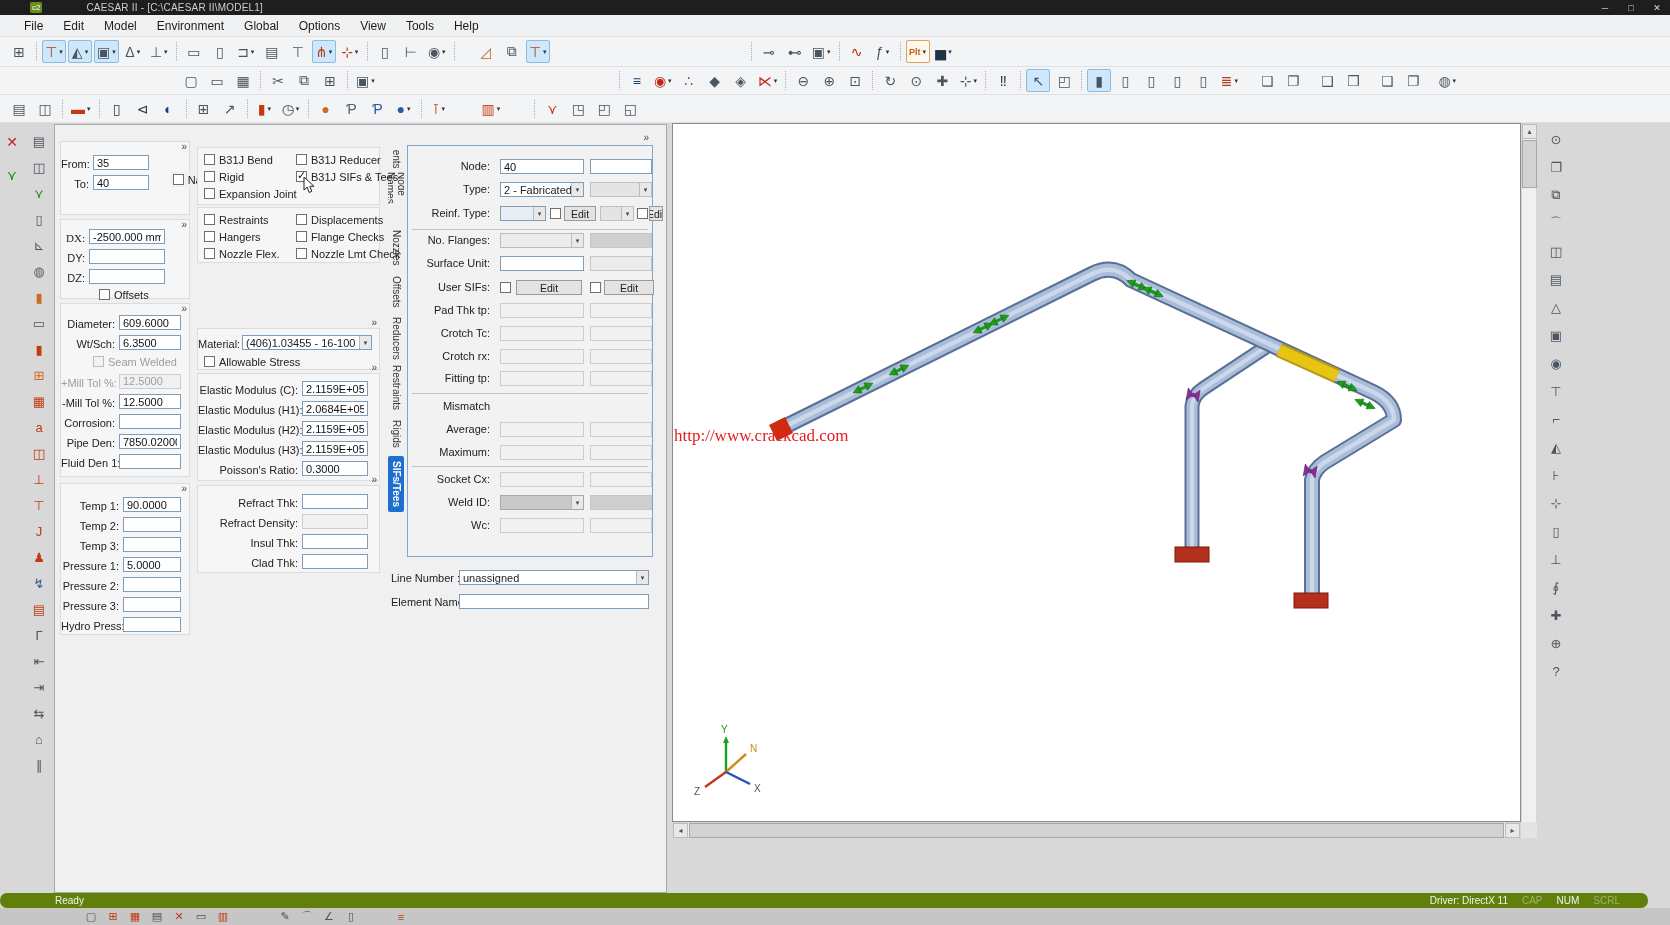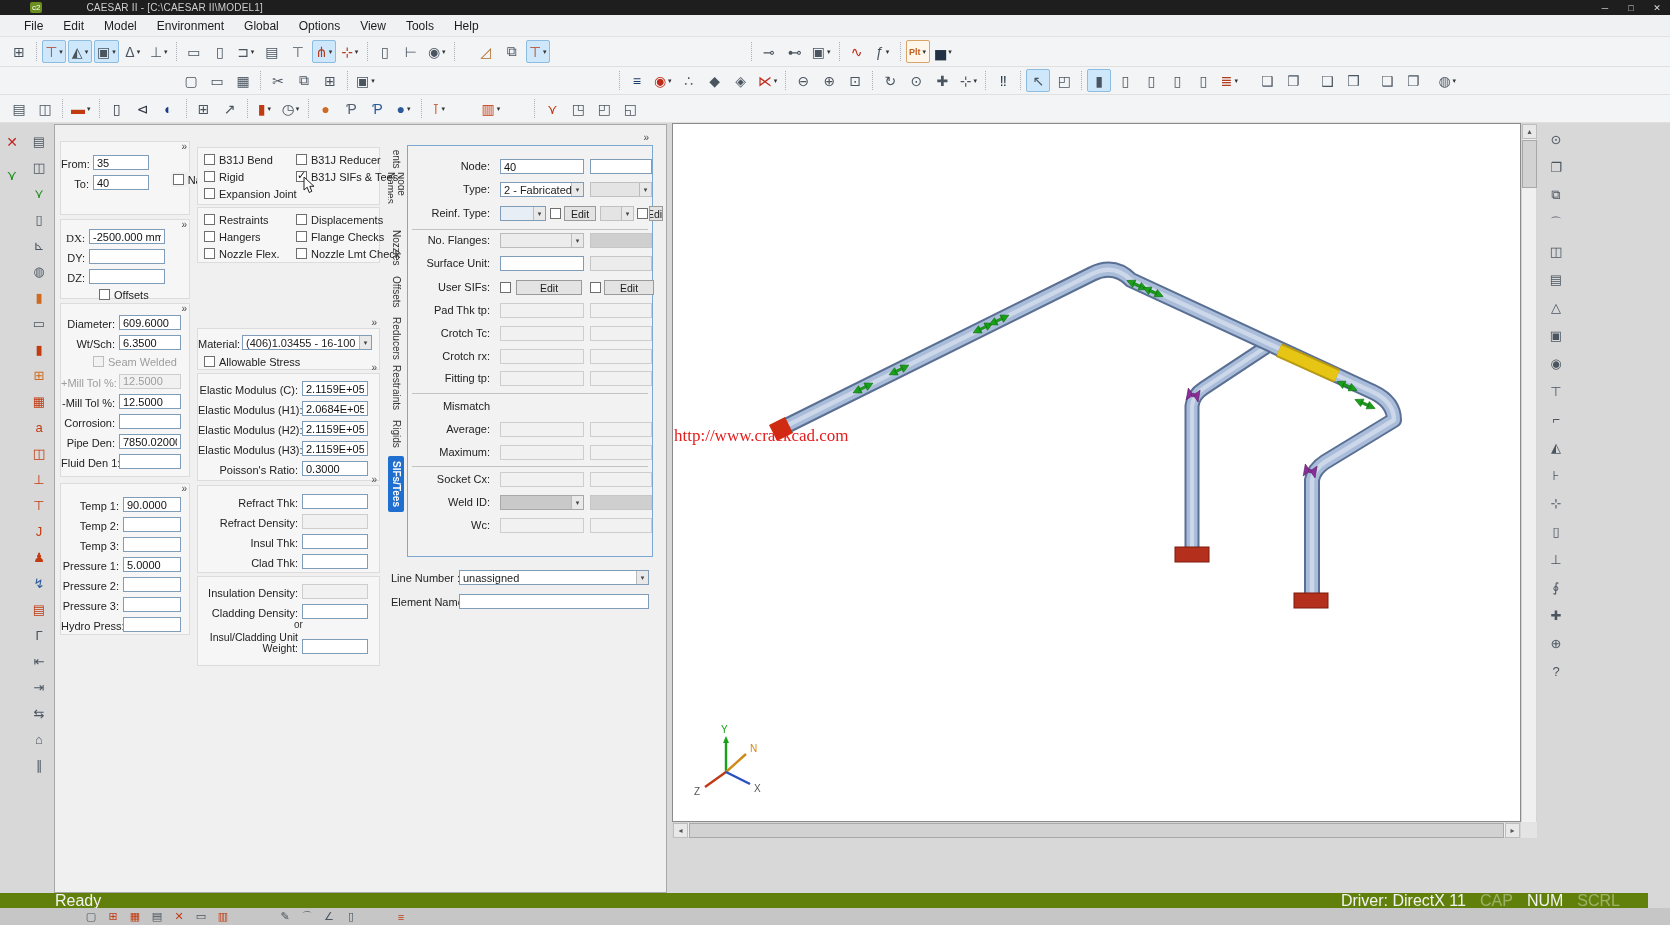--- a/index.html
+++ b/index.html
@@ -110,21 +110,21 @@
           display:flex; align-items:center; justify-content:center; color:#555; flex:none; }
   .sthumb { background:#d2d2d2; border:1px solid #a8a8a8; }
   #vthumb { position:absolute; left:0; top:16px; width:15px; height:48px; }
   #hthumb { height:15px; flex:1; margin:0 1px; }
   #corner { position:absolute; left:1521px; top:822px; width:16px; height:16px; background:#e4e4e4; }
 
   .cursor-svg { position:absolute; left:303px; top:177px; }
 
   
   #statusbar { position:absolute; left:0; top:893px; width:1648px; height:15px; background:#61800b;
-               color:#f2f2f2; display:flex; align-items:center; font-size:16px; }
+               color:#f2f2f2; display:flex; align-items:center; font-size:10px;border-radius:7px; }
   #statusbar .dim { color:rgba(255,255,255,.38); }
   #statusbar span { margin-right:14px; }
   #sb-ready { margin-left:55px; }
   #sb-right { margin-left:auto; display:flex; }
 </style>
 </head>
 <body>
 
 <div id="titlebar">
   <span class="appbadge">c2</span>
@@ -535,35 +535,20 @@
     <div class="row">
       <span class="lbl" style="width:104px;">Insul Thk:</span>
       <input class="inp" style="width: 66px;">
     </div>
     <div class="row">
       <span class="lbl" style="width:104px;">Clad Thk:</span>
       <input class="inp" style="width: 66px;">
     </div>
   </div>
 
-  <div class="grp" style="left:142px;top:451px;width:183px;height:90px;">
-    <div class="row" style="margin-top:6px;">
-      <span class="lbl" style="width:104px;">Insulation Density:</span>
-      <div class="inp dis" style="width:66px;"></div>
-    </div>
-    <div class="row">
-      <span class="lbl" style="width:104px;">Cladding Density:</span>
-      <input class="inp" style="width: 66px;">
-    </div>
-    <div style="margin-left:96px;font-size:10px;color:#333;">or</div>
-    <div class="row" style="height:24px;margin-top:0;">
-      <span class="lbl" style="width:104px;white-space:normal;line-height:11px;font-size:10.5px;">Insul/Cladding Unit Weight:</span>
-      <input class="inp" style="width: 66px;">
-    </div>
-  </div>
 
   <div id="vtabs">
       <div class="vtab clip" style="height: 20px;">
         <span>Displacements</span>
       </div>
       <div class="vtab" style="height: 52px;">
         <span>Node Names</span>
       </div>
       <div class="vtab" style="height: 42px;">
         <span>Nozzles</span>

